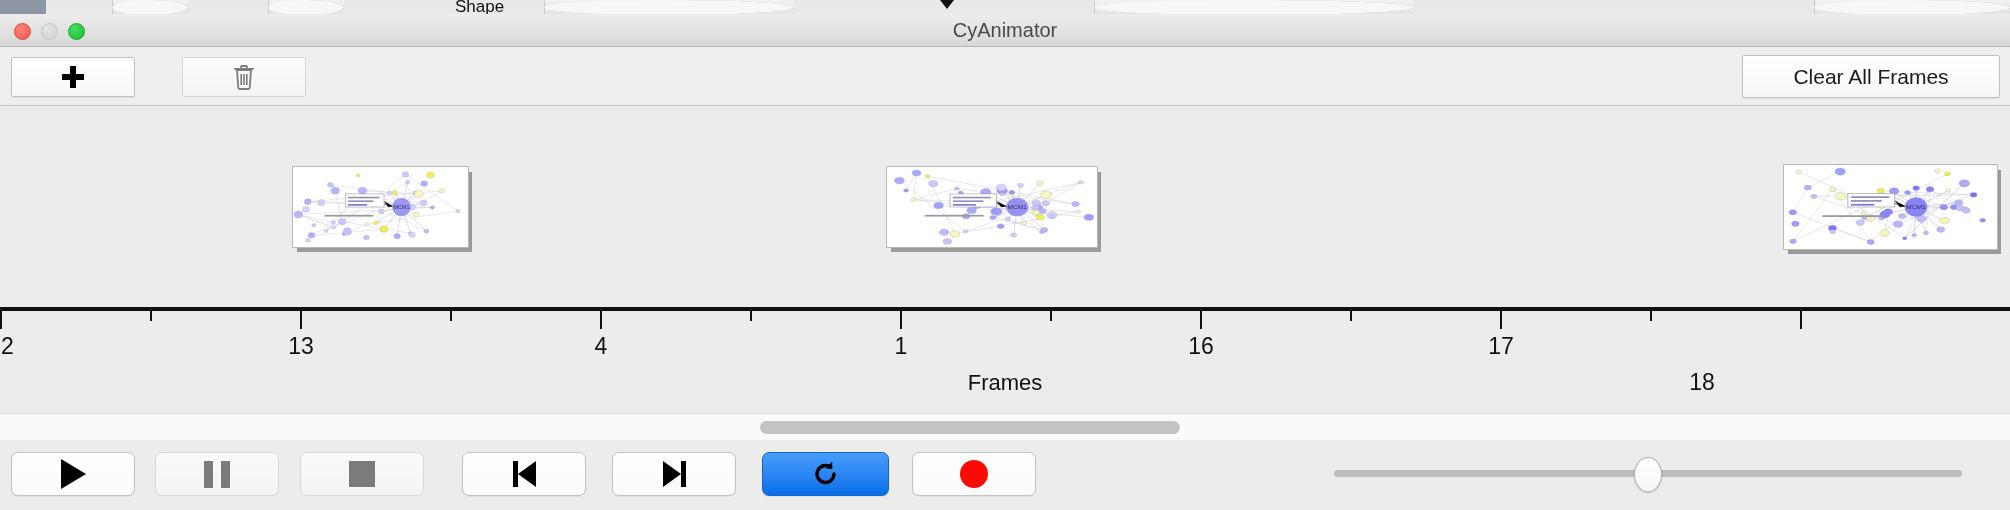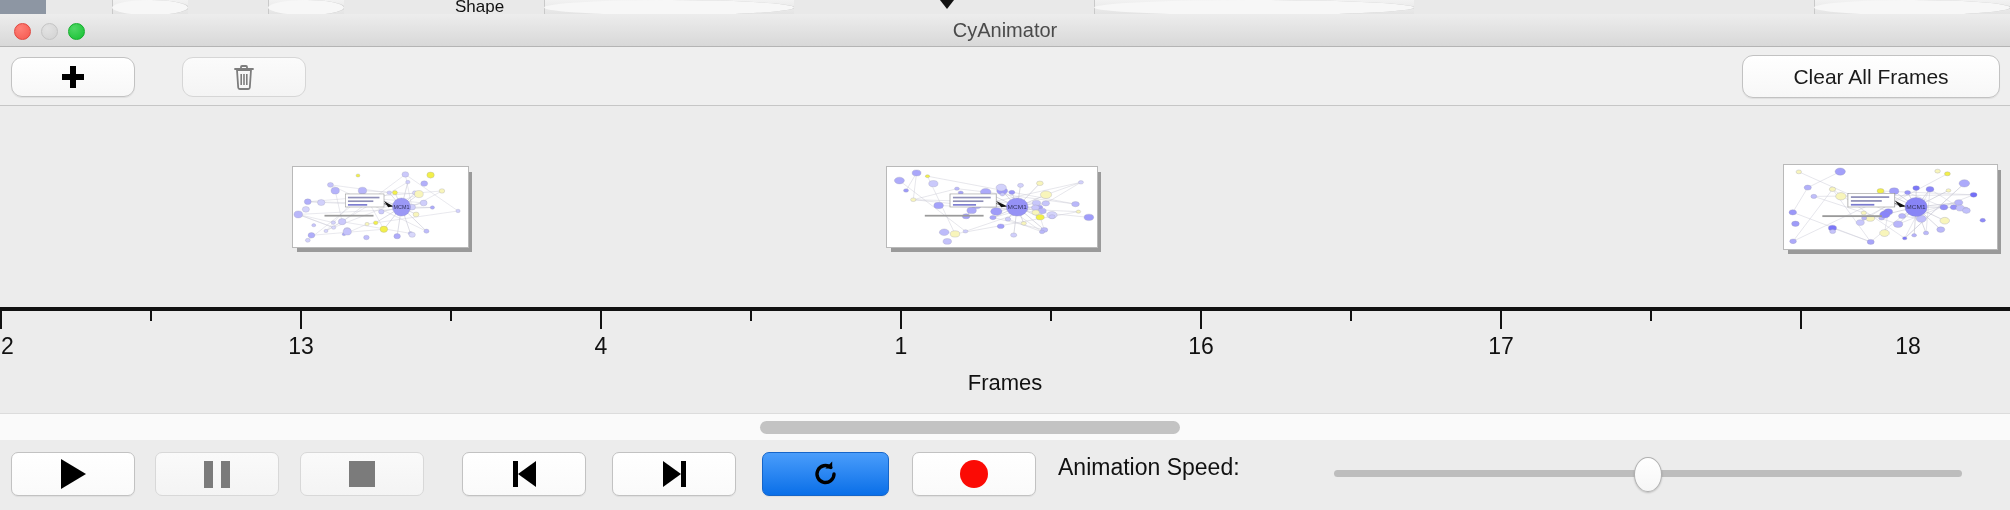--- a/index.html
+++ b/index.html
@@ -35,21 +35,21 @@
   .light.min{background:radial-gradient(circle at 35% 30%,#e3e3e3,#d2d2d2);
     border:1px solid #c4c4c4;}
   .light.max{background:radial-gradient(circle at 35% 30%,#4fd765,#14c030);
     border:1px solid #12ad2b;}
   .title{position:absolute;left:0;top:0;width:2010px;height:32px;
     line-height:32px;text-align:center;font-size:20px;color:#4a4a4a;}
 
   
   .toolbar{position:absolute;left:0;top:47px;width:2010px;height:58px;
     background:#efefef;border-bottom:1px solid #c6c6c6;}
-  .btn{position:absolute;border-radius:11px;border:1px solid #c2c2c2;
+  .btn{position:absolute;border-radius:2px;border:1px solid #c2c2c2;
     background:linear-gradient(#ffffff,#f7f7f7);
     box-shadow:0 1px 1px rgba(0,0,0,.07);
     display:flex;align-items:center;justify-content:center;
     font-size:20px;color:#1b1b1b;cursor:default;}
   .btn.disabled{background:linear-gradient(#fbfbfb,#f4f4f4);
     border-color:#d6d6d6;box-shadow:none;}
   .btn-add{left:11px;top:10px;width:122px;height:38px;}
   .btn-del{left:182px;top:10px;width:122px;height:38px;}
   .btn-clear{left:1742px;top:8px;width:256px;height:41px;font-size:21px;}
 
@@ -491,21 +491,21 @@
       <div class="tick major" style="left: 900px;"></div>
       <div class="tick-lbl" style="left: 901px;">1</div>
       <div class="tick minor" style="left: 1050px;"></div>
       <div class="tick major" style="left: 1200px;"></div>
       <div class="tick-lbl" style="left: 1201px;">16</div>
       <div class="tick minor" style="left: 1350px;"></div>
       <div class="tick major" style="left: 1500px;"></div>
       <div class="tick-lbl" style="left: 1501px;">17</div>
       <div class="tick minor" style="left: 1650px;"></div>
       <div class="tick major" style="left: 1800px;"></div>
-      <div class="tick-lbl" style="left: 1908px;">18</div>
+      <div class="tick-lbl" style="left: 1702px; margin-top: 36px;">18</div>
     </div>
   <div class="axis-title" style="position:absolute;top:370px;">Frames</div>
 
   <div class="scrollbar">
     <div class="scroll-thumb" id="scroll-thumb" style="left: 760px; width: 420px;"></div>
   </div>
 
   <div class="playbar">
     <div class="pbtn" style="left:11px;width:122px;">
       <span class="g-play"></span>
@@ -533,20 +533,19 @@
     </div>
     <div class="pbtn on" style="left:762px;width:125px;">
       <svg width="30" height="30" viewBox="0 0 30 30">
         <path d="M23 15 a8.5 8.5 0 1 1 -3.2 -6.6" stroke="#000" stroke-width="3.4" fill="none" stroke-linecap="round"></path>
         <path d="M21.2 2.6 L21.2 9.4 L14.4 9.4 Z" fill="#000"></path>
       </svg>
     </div>
     <div class="pbtn" style="left:912px;width:122px;">
       <span class="g-rec"></span>
     </div>
-    <div class="speed-lbl" style="left:1058px;">Animation Speed:</div>
     <div class="slider" id="speed-slider" style="left:1334px;width:628px;">
       <div class="slider-track"></div>
       <div class="slider-thumb" id="speed-thumb" style="left: 314px;"></div>
     </div>
   </div>
 
 </div>
 
 </body></html>

